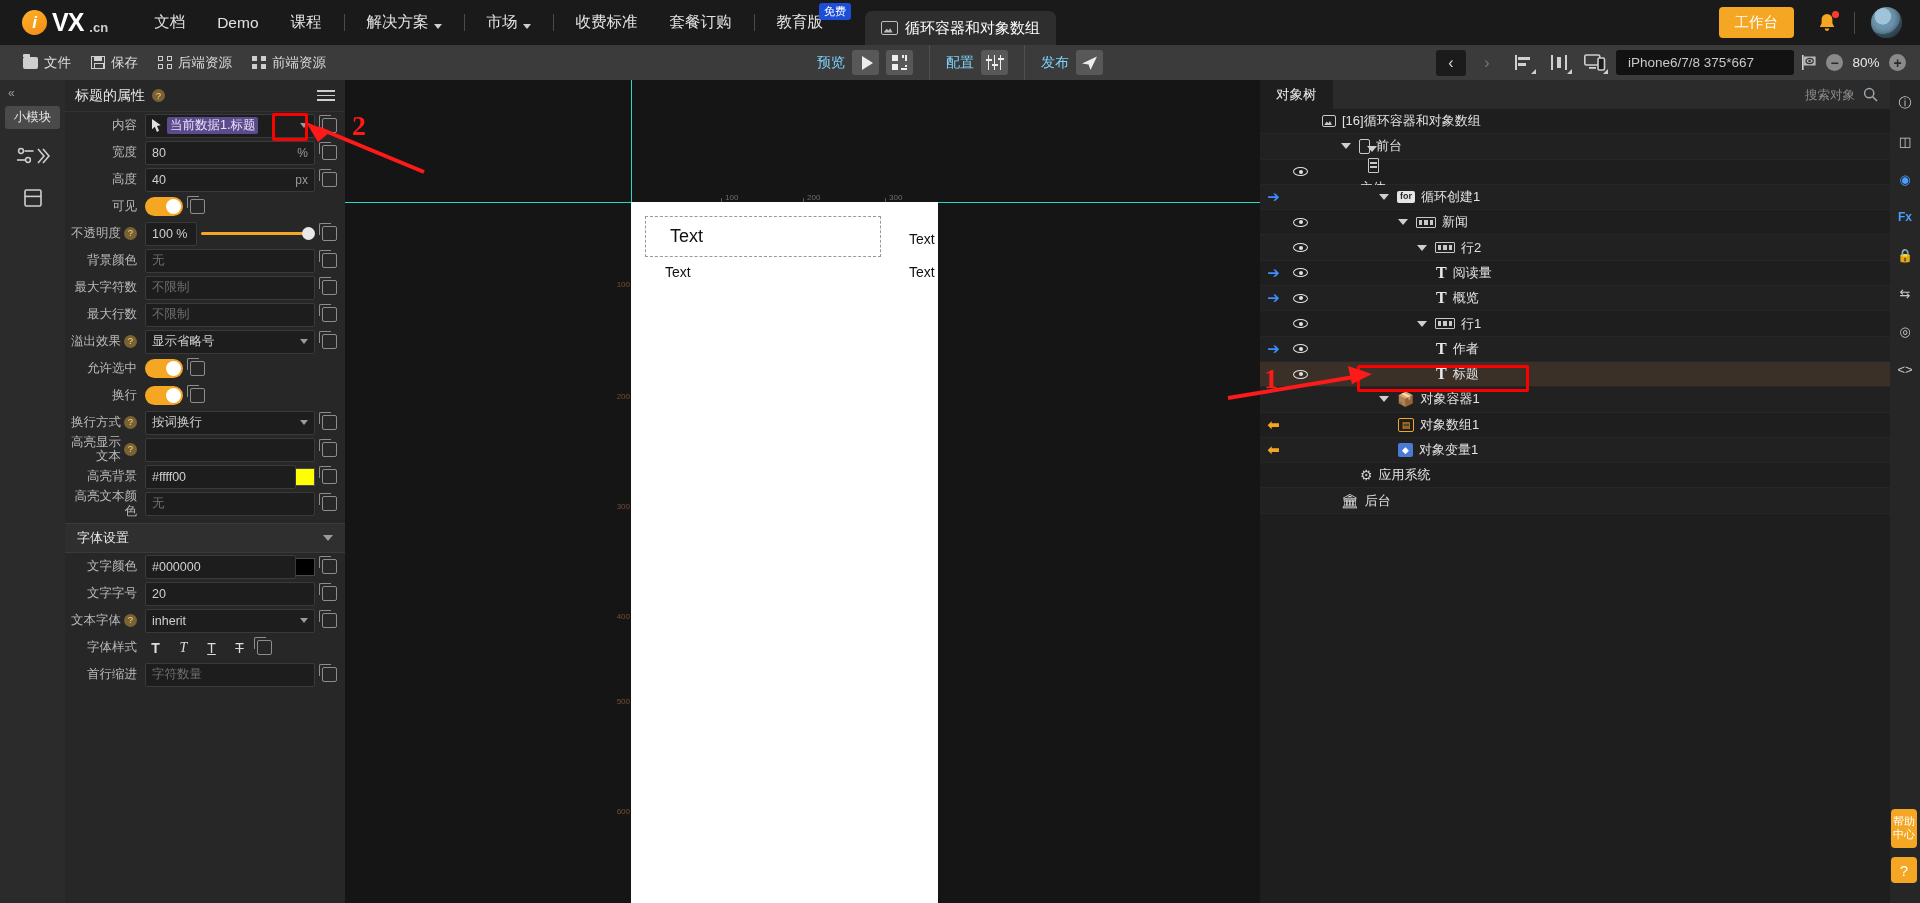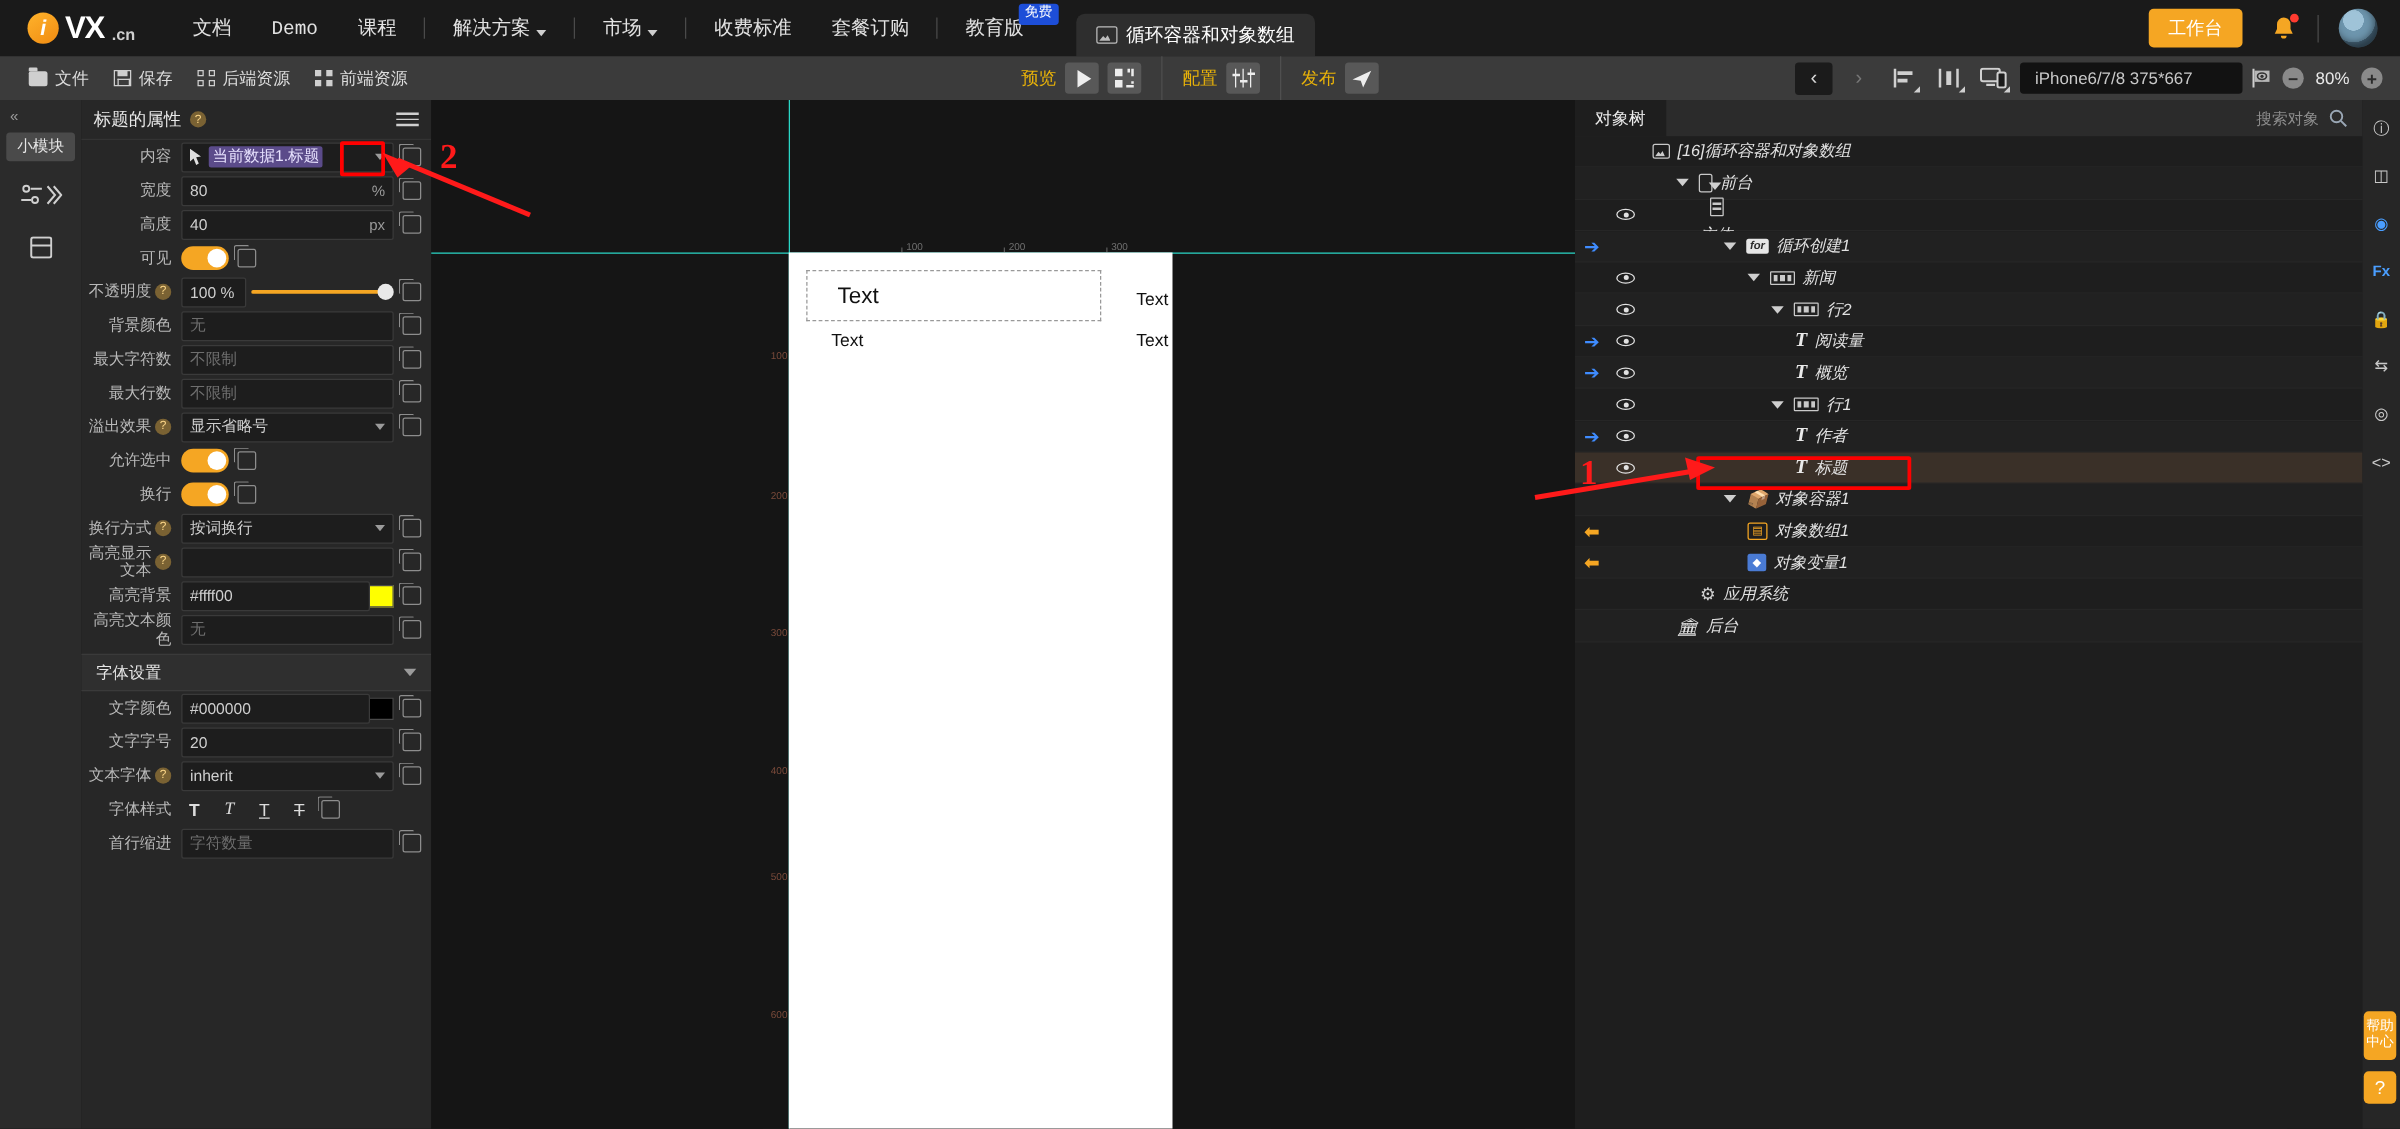--- a/index.html
+++ b/index.html
@@ -19,21 +19,21 @@
   }
   .logo{display:flex;align-items:center;margin-left:22px;gap:5px;}
   .logo-dot{
     width:25px;height:25px;border-radius:50%;
     background:linear-gradient(145deg,#ffb32b,#f08b12);
     display:flex;align-items:center;justify-content:center;
     color:#fff;font-style:italic;font-weight:bold;font-size:17px;
   }
   .logo-txt{color:#fff;font-size:25px;font-weight:700;letter-spacing:-1px;}
   .logo-cn{color:#cfcfcf;font-size:13px;font-weight:600;margin-left:1px;position:relative;top:5px;}
-  .nav-items{display:flex;align-items:center;margin-left:30px;height:45px;font-family:Liberation Mono, monospace;}
+  .nav-items{display:flex;align-items:center;margin-left:30px;height:45px;}
   .nav-item{
     position:relative;color:#e2e2e2;font-size:15.5px;padding:0 16px;
     height:45px;display:flex;align-items:center;cursor:pointer;white-space:nowrap;
   }
   .nav-item .caret{
     display:inline-block;width:0;height:0;margin-left:5px;margin-top:7px;
     border-left:4px solid transparent;border-right:4px solid transparent;
     border-top:5px solid #cfcfcf;
   }
   .nav-sep{width:1px;height:17px;background:#4a4a4a;margin:0 6px;}
@@ -95,21 +95,21 @@
   .grid4 i:nth-child(3){left:0;bottom:0;}
   .grid4 i:nth-child(4){right:0;bottom:0;}
   .grid4.hollow i{background:none;border:1.5px solid #cfcfcf;}
 
   .tb-center{
     position:absolute;left:50%;transform:translateX(-50%);
     display:flex;align-items:center;gap:0;height:35px;
   }
   .tb-group{display:flex;align-items:center;gap:7px;padding:0 16px;height:35px;}
   .tb-group + .tb-group{border-left:1px solid #4f4f4f;}
-  .tb-label{color:#eab308;font-size:14px;white-space:nowrap;text-align:center;}
+  .tb-label{color:#7dd3fc;font-size:14px;white-space:nowrap;text-align:center;}
   .tb-sqbtn{
     width:27px;height:25px;background:#585858;border-radius:3px;
     display:flex;align-items:center;justify-content:center;cursor:pointer;
   }
   .play-tri{width:0;height:0;border-left:11px solid #ededed;border-top:7px solid transparent;border-bottom:7px solid transparent;margin-left:3px;}
   .qr{width:15px;height:15px;position:relative;}
   .qr i{position:absolute;background:#ededed;}
   .qr i:nth-child(1){left:0;top:0;width:6px;height:6px;}
   .qr i:nth-child(2){left:0;bottom:0;width:6px;height:6px;}
   .qr i:nth-child(3){right:0;top:0;width:2px;height:6px;}
@@ -309,21 +309,21 @@
   .goto.back{color:#f5a623;}
   .tcell-eye{
     width:27px;height:25px;flex:none;display:flex;align-items:center;justify-content:center;cursor:pointer;
   }
   .eye{
     width:15px;height:9px;border-radius:50% 50%;border:1.6px solid #e2e2e2;
     display:flex;align-items:center;justify-content:center;
   }
   .eye i{width:4px;height:4px;border-radius:50%;background:#e2e2e2;}
   .tlabel{
-    display:flex;align-items:center;gap:6px;color:#e2e2e2;font-size:13px;white-space:nowrap;font-style:italic;
+    display:flex;align-items:center;gap:6px;color:#e2e2e2;font-size:13px;white-space:nowrap;
   }
   .tarrow{
     width:0;height:0;border-left:5px solid transparent;border-right:5px solid transparent;
     border-top:6px solid #cfcfcf;margin-right:2px;cursor:pointer;flex:none;
   }
   .ic-page{
     width:14px;height:12px;border:1.5px solid #c9c9c9;border-radius:2px;position:relative;flex:none;
   }
   .ic-page:after{
     content:"";position:absolute;left:1px;bottom:1px;width:8px;height:5px;background:#c9c9c9;

